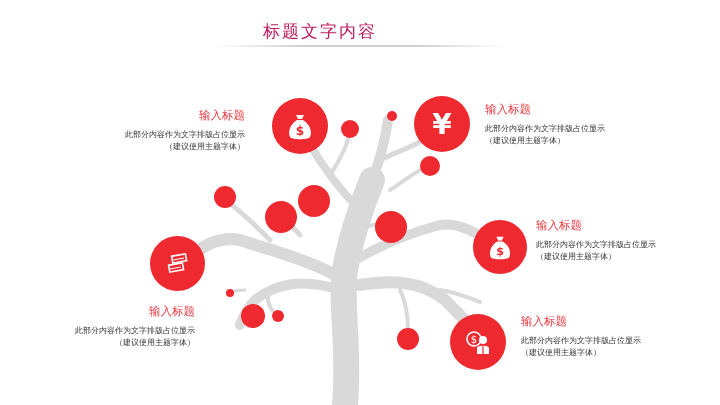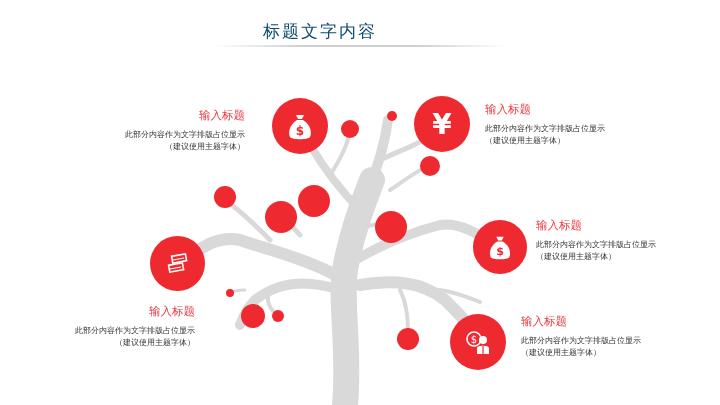--- a/index.html
+++ b/index.html
@@ -1,19 +1,19 @@
 <!DOCTYPE html>
 <html><head>
 <meta charset="utf-8">
 <style>
   html, body { margin:0; padding:0; }
   body { width:720px; height:405px; background:#ffffff; position:relative; overflow:hidden;
          font-family:"DejaVu Sans","Liberation Sans",sans-serif; }
   .title { position:absolute; left:0; width:640px; top:20px; text-align:center;
-           font-size:17px; color:#0c4a6e; letter-spacing:2px; }
+           font-size:17px; color:#be185d; letter-spacing:2px; }
   .title-line { position:absolute; left:215px; width:290px; top:45px; height:2px;
                 background:linear-gradient(to right, rgba(200,200,200,0), #cfcfcf 30%, #cfcfcf 70%, rgba(200,200,200,0)); }
   svg.tree { position:absolute; left:0; top:0; }
   .block { position:absolute; }
   .block .h { color:#ee3a40; font-size:11.5px; margin-bottom:6px; }
   .block .d { color:#333; font-size:8px; line-height:12px; white-space:nowrap; }
   .right { text-align:right; }
   .icon-circle { position:absolute; border-radius:50%; background:#ee2a30;
                  display:flex; align-items:center; justify-content:center; color:#fff; }
 </style>

